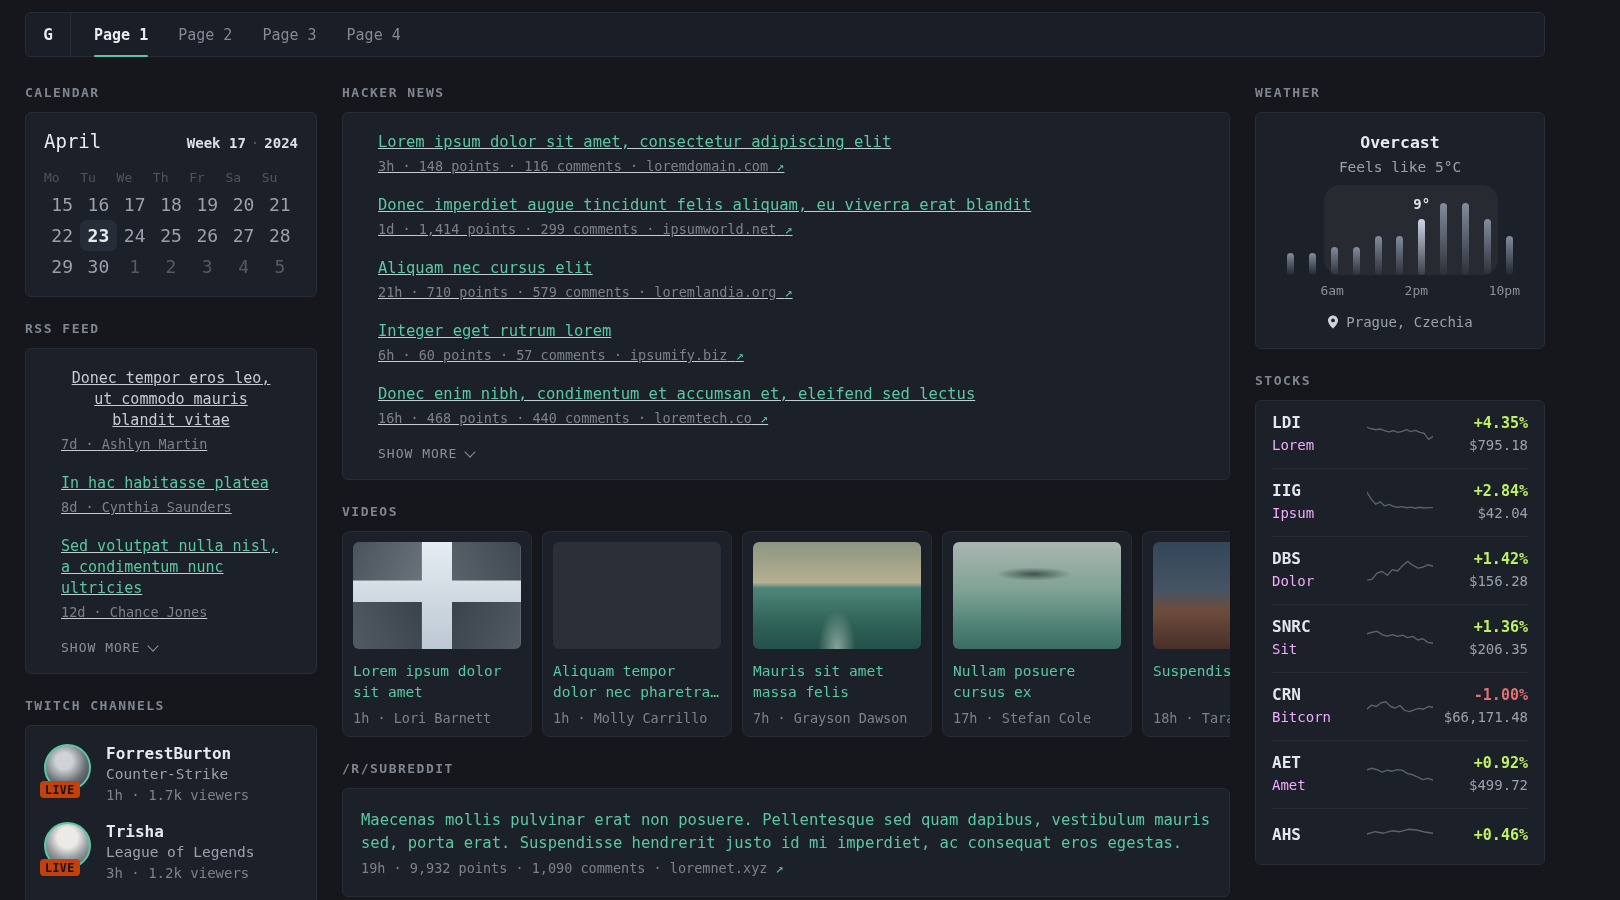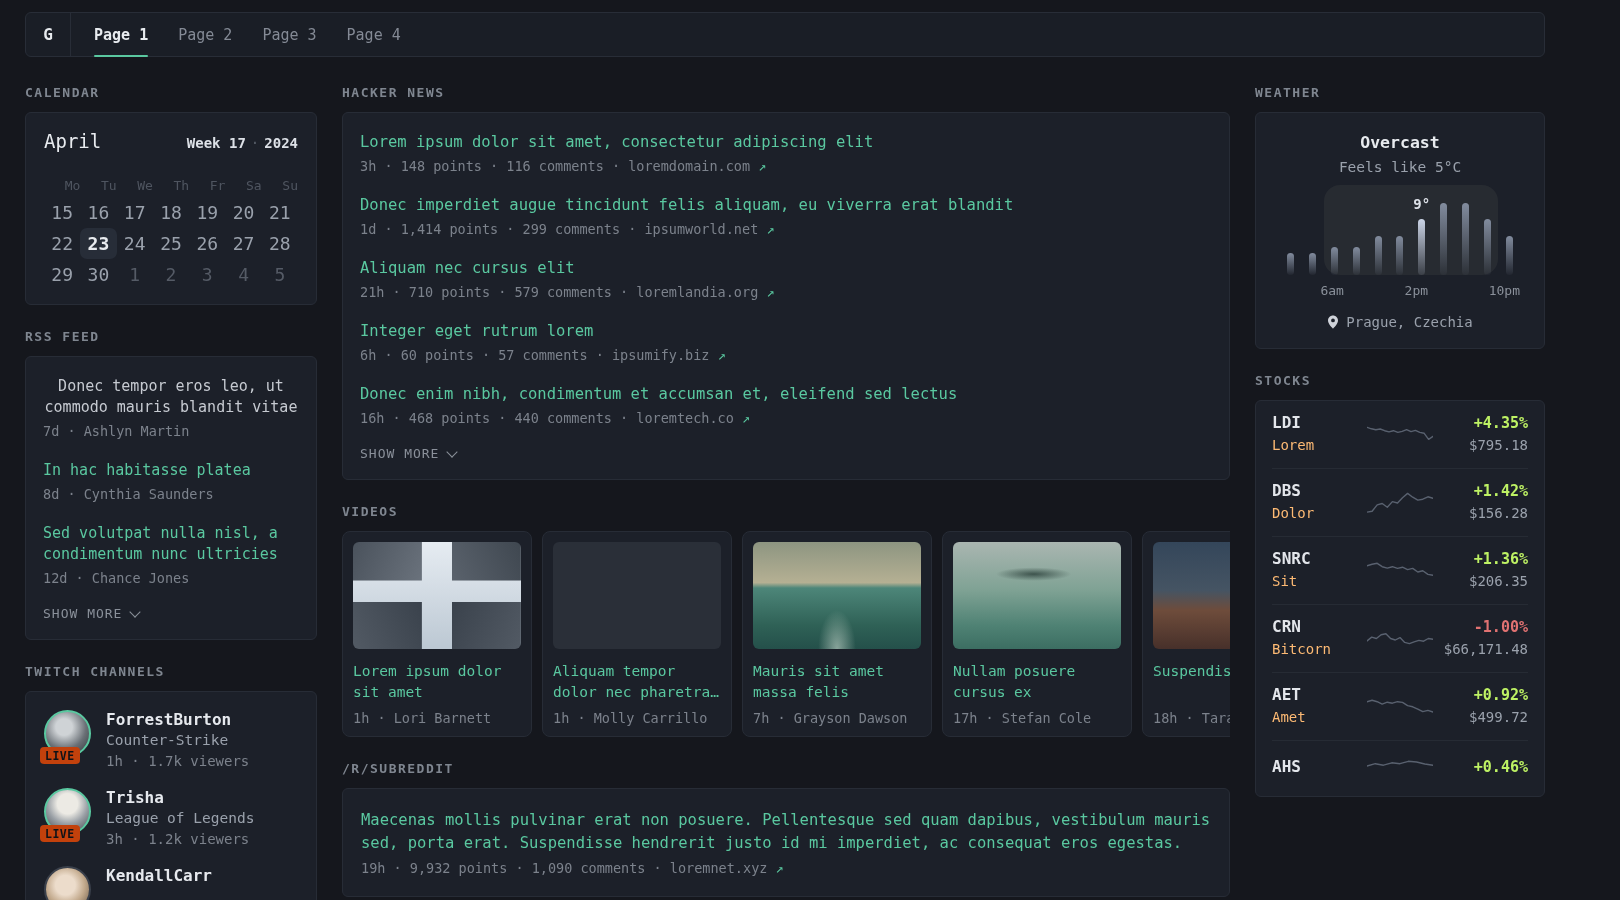--- a/index.html
+++ b/index.html
@@ -49,31 +49,31 @@
   }
 
   
   .cal-card { padding:17px 18px 14px; }
   .cal-head { display:flex; justify-content:space-between; align-items:baseline; }
   .cal-month { font-size:19px; color:#e8ebef; }
   .cal-week { font-size:14px; color:#dde1e7; font-weight:bold; }
   .cal-week .dot-sep { color:#565d68; font-weight:normal; padding:0 5px; }
   .cal-dow, .cal-days { display:grid; grid-template-columns:repeat(7,1fr); }
   .cal-dow { margin-top:18px; }
-  .dow { text-align:right; font-size:13px; color:#4f5560;margin-top:8px; }
+  .dow { text-align:left; font-size:13px; color:#4f5560; }
   .cal-days { margin-top:4px; }
   .day {
     height:31px; display:flex; align-items:center; justify-content:center;
     font-size:18px; color:#9aa1ac; cursor:default; border-radius:7px;
   }
   .day.selected { background:#272d38; color:#e8ebef; font-weight:bold; }
   .day.muted { color:#555b66; }
 
   
-  .feed-card { padding:19px 17px 17px; }
+  .feed-card { padding:19px 35px 17px;text-decoration:underline; }
   .feed-item { margin-bottom:19px; }
   .feed-item:last-of-type { margin-bottom:16px; }
   .feed-title {
     display:block; color:#5ac8a0; font-size:15px; line-height:21px;
     text-decoration:none; cursor:pointer;
   }
   .feed-title.read { color:#c6cad1;text-align:center; }
   .feed-meta { margin-top:4px; font-size:13.5px; color:#7c828c; line-height:19px; }
   .ext-arrow { color:#5ac8a0; }
   .show-more {
@@ -188,21 +188,21 @@
     margin-top:16px; display:flex; align-items:center; justify-content:center;
     gap:7px; color:#9aa1ac; font-size:14px;
   }
 
   
   .stocks-card { padding:0 16px; }
   .stock-row { display:flex; align-items:center; padding:12px 0 13px; cursor:pointer; }
   .stock-row + .stock-row { border-top:1px solid #262b34; }
   .stock-id { flex:1; min-width:0; }
   .stock-ticker { color:#e3e6eb; font-size:16px; font-weight:bold; line-height:20px; }
-  .stock-name { color:#fdba74; font-size:14px; line-height:20px; margin-top:2px; }
+  .stock-name { color:#f0abfc; font-size:14px; line-height:20px; margin-top:2px; }
   .stock-spark { flex:none; width:66px; height:30px; }
   .stock-spark polyline { fill:none; stroke:#59616f; stroke-width:1.4; stroke-linejoin:round; stroke-linecap:round; }
   .stock-val { flex:1; text-align:right; }
   .stock-change { color:#bef264; font-size:15px; font-weight:bold; line-height:20px; }
   .stock-change.down { color:#e17272; }
   .stock-price { color:#9aa1ac; font-size:14px; line-height:20px; margin-top:2px; }
 </style>
 </head>
 <body>
 
@@ -528,20 +528,33 @@
               </div>
               <svg class="stock-spark" viewBox="0 0 66 30">
                 <polyline points="0.0,8.3 4.4,9.8 8.8,10.7 13.2,10.0 17.6,11.7 22.0,12.9 26.4,11.7 30.8,13.4 35.2,12.4 39.6,10.7 44.0,12.6 48.4,11.4 52.8,13.4 57.2,14.3 61.6,20.3 66.0,17.4"></polyline>
               </svg>
               <div class="stock-val">
                 <div class="stock-change">+4.35%</div>
                 <div class="stock-price">$795.18</div>
               </div>
             </div>
 
+            <div class="stock-row">
+              <div class="stock-id">
+                <div class="stock-ticker">IIG</div>
+                <div class="stock-name">Ipsum</div>
+              </div>
+              <svg class="stock-spark" viewBox="0 0 66 30">
+                <polyline points="0.0,5.2 4.4,12.4 8.8,17.2 13.2,14.8 17.6,18.9 22.0,17.4 26.4,19.4 30.8,20.3 35.2,19.6 39.6,20.8 44.0,20.1 48.4,21.3 52.8,20.3 57.2,21.0 61.6,20.6 66.0,20.6"></polyline>
+              </svg>
+              <div class="stock-val">
+                <div class="stock-change">+2.84%</div>
+                <div class="stock-price">$42.04</div>
+              </div>
+            </div>
 
             <div class="stock-row">
               <div class="stock-id">
                 <div class="stock-ticker">DBS</div>
                 <div class="stock-name">Dolor</div>
               </div>
               <svg class="stock-spark" viewBox="0 0 66 30">
                 <polyline points="0.0,25.1 5.1,24.2 10.2,17.9 15.2,16.5 20.3,20.3 25.4,14.6 30.5,16.0 35.5,10.7 40.6,6.4 45.7,10.2 50.8,13.1 55.8,12.2 60.9,9.8 66.0,11.2"></polyline>
               </svg>
               <div class="stock-val">

